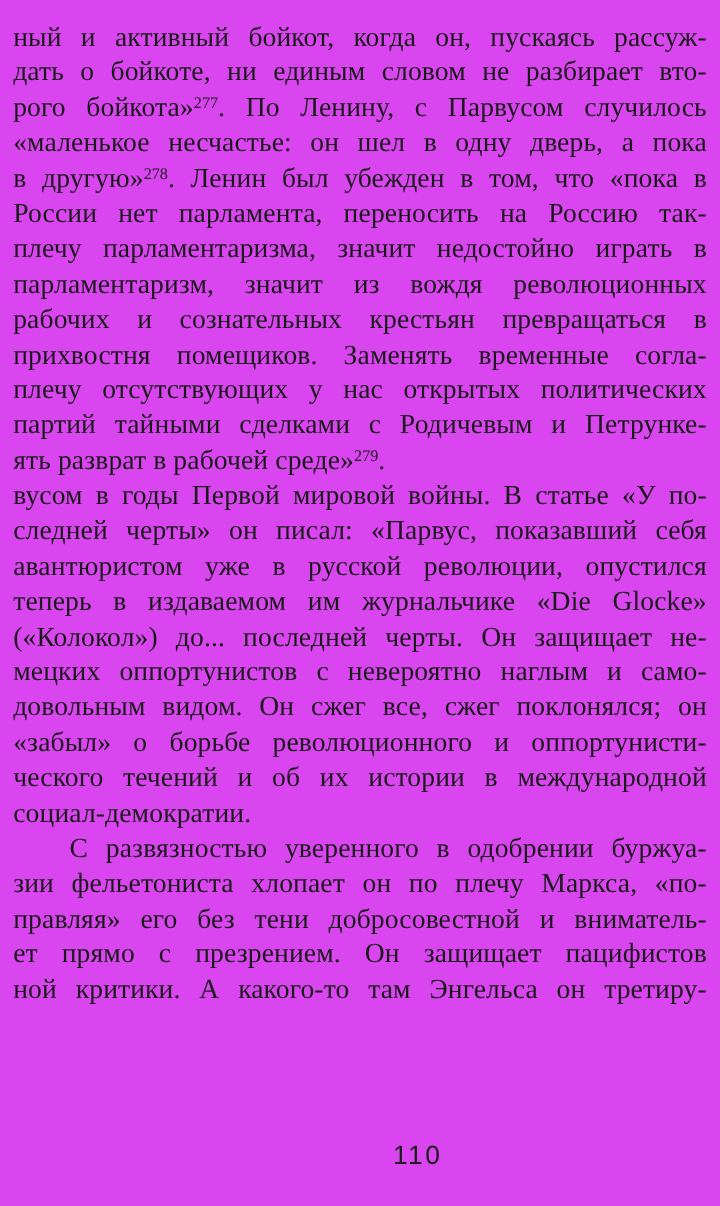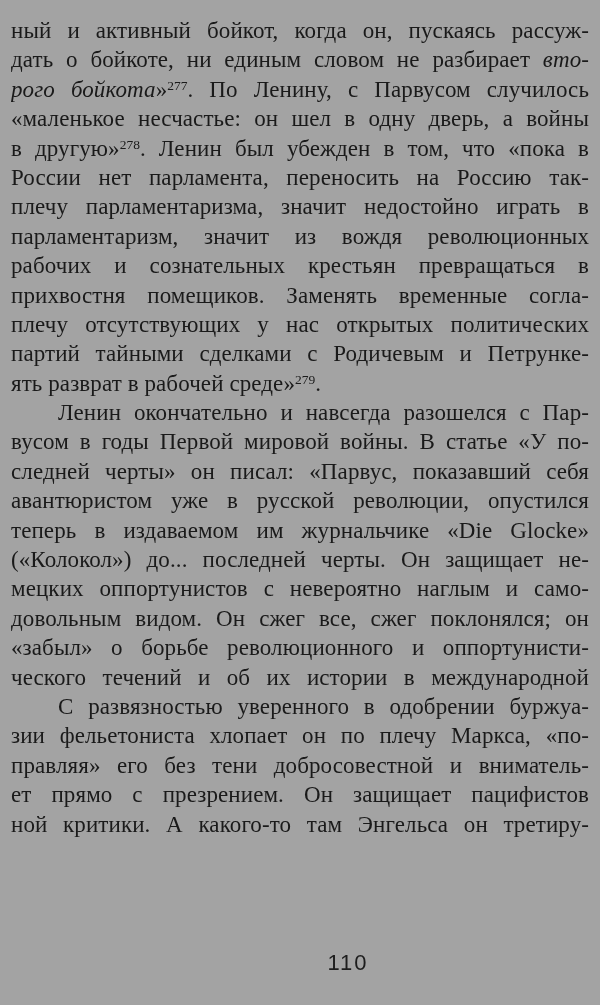--- a/index.html
+++ b/index.html
@@ -32,21 +32,20 @@
     text-align-last: justify;
     letter-spacing: 0.1px;
   }
   .line.no-just {
     text-align-last: left;
   }
   .line.indent {
     text-indent: 47px;
   }
   .seg-i {
-    font-style: italic;
   }
   .seg-sup {
     font-size: 13.5px;
     line-height: 0;
     position: relative;
     top: -7px;
     letter-spacing: 0;
   }
   .folio {
     position: absolute;
@@ -57,45 +56,45 @@
     font-family: "Liberation Sans", "DejaVu Sans", sans-serif;
     font-size: 22px;
     letter-spacing: 2px;
     color: #1d1d1d;
     padding-left: 48px;
   }
 </style>
 </head>
 <body>
 
-<div class="page" style="background: #a3a3a3; color: rgb(26, 26, 26);">
+<div class="page" style="background: #d946ef; color: rgb(26, 26, 26);">
   <div class="text-block">
       <div class="line">ный и активный бойкот, когда он, пускаясь рассуж-</div>
       <div class="line">дать о бойкоте, ни единым словом не разбирает <span class="seg-i">вто-</span></div>
       <div class="line"><span class="seg-i">рого бойкота</span>»<span class=" seg-sup">277</span>. По Ленину, с Парвусом случилось</div>
-      <div class="line">«маленькое несчастье: он шел в одну дверь, а войны</div>
+      <div class="line">«маленькое несчастье: он шел в одну дверь, а пока</div>
       <div class="line">в другую»<span class=" seg-sup">278</span>. Ленин был убежден в том, что «пока в</div>
       <div class="line">России нет парламента, переносить на Россию так-</div>
       <div class="line">плечу парламентаризма, значит недостойно играть в</div>
       <div class="line">парламентаризм, значит из вождя революционных</div>
       <div class="line">рабочих и сознательных крестьян превращаться в</div>
       <div class="line">прихвостня помещиков. Заменять временные согла-</div>
       <div class="line">плечу отсутствующих у нас открытых политических</div>
       <div class="line">партий тайными сделками с Родичевым и Петрунке-</div>
       <div class="line no-just">ять разврат в рабочей среде»<span class=" seg-sup">279</span>.</div>
-      <div class="line indent">Ленин окончательно и навсегда разошелся с Пар-</div>
       <div class="line">вусом в годы Первой мировой войны. В статье «У по-</div>
       <div class="line">следней черты» он писал: «Парвус, показавший себя</div>
       <div class="line">авантюристом уже в русской революции, опустился</div>
       <div class="line">теперь в издаваемом им журнальчике «Die Glocke»</div>
       <div class="line">(«Колокол») до... последней черты. Он защищает не-</div>
       <div class="line">мецких оппортунистов с невероятно наглым и само-</div>
       <div class="line">довольным видом. Он сжег все, сжег поклонялся; он</div>
       <div class="line">«забыл» о борьбе революционного и оппортунисти-</div>
       <div class="line">ческого течений и об их истории в международной</div>
+      <div class="line no-just">социал-демократии.</div>
       <div class="line indent">С развязностью уверенного в одобрении буржуа-</div>
       <div class="line">зии фельетониста хлопает он по плечу Маркса, «по-</div>
       <div class="line">правляя» его без тени добросовестной и вниматель-</div>
       <div class="line">ет прямо с презрением. Он защищает пацифистов</div>
       <div class="line">ной критики. А какого-то там Энгельса он третиру-</div>
     </div>
   <div class="folio">110</div>
 </div>
 
 </body></html>

